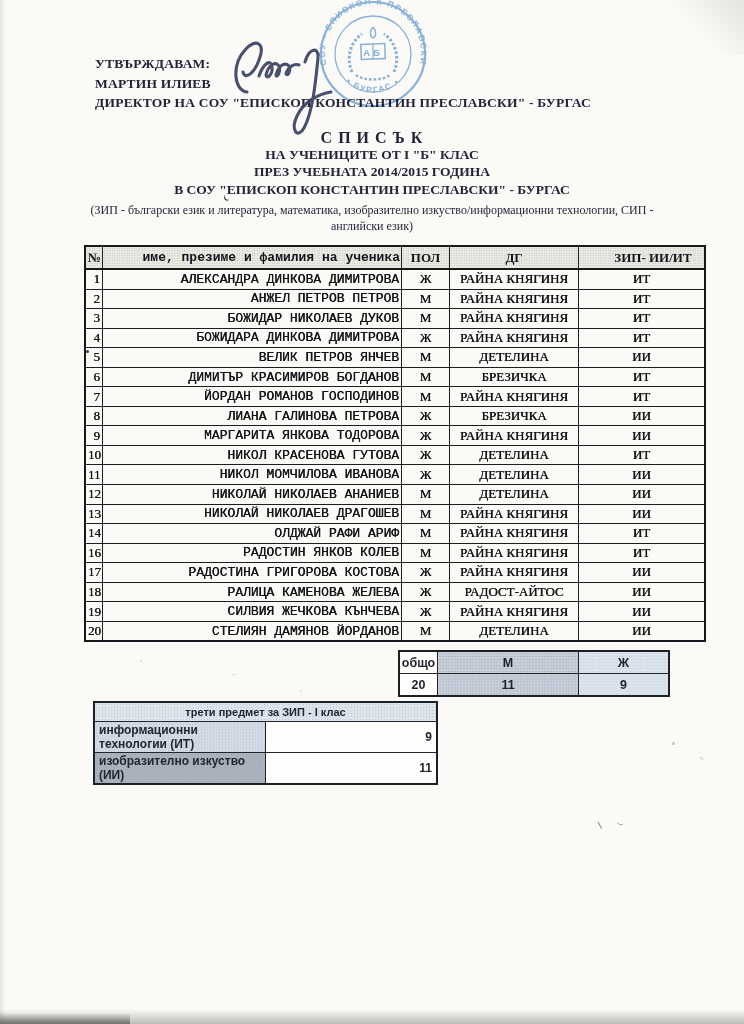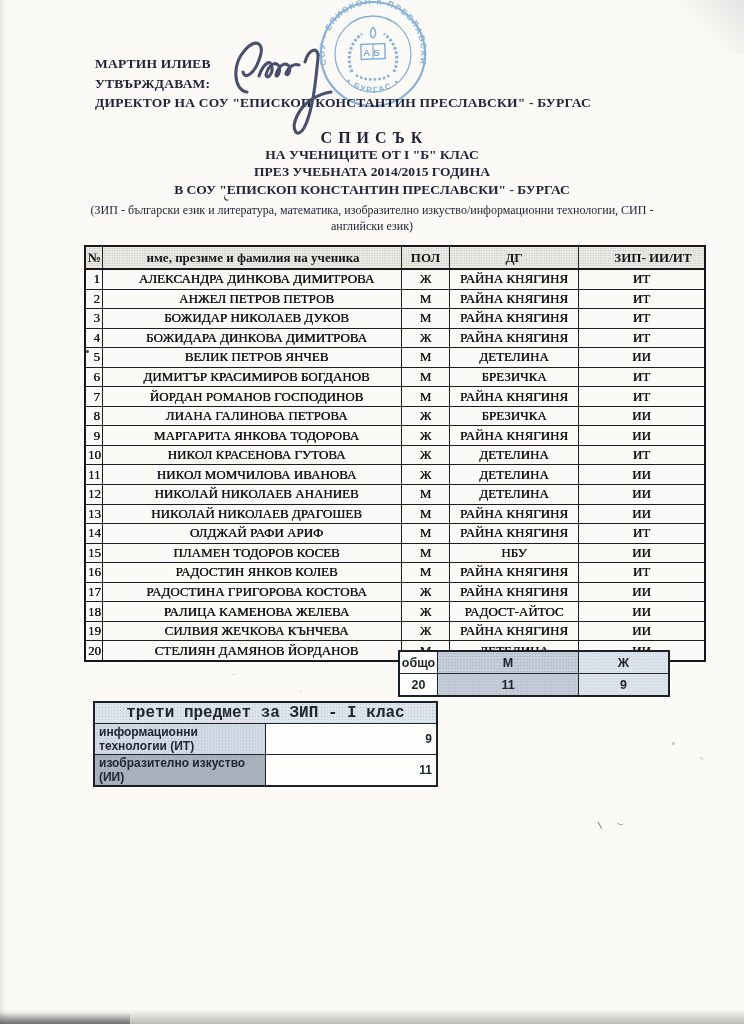--- a/index.html
+++ b/index.html
@@ -36,21 +36,21 @@
     font-size:13px;
   }
   .students th,.students td{border:1.4px solid #1d1d24;overflow:hidden;white-space:nowrap;}
   .students th{
     height:19px;background-color:#e9e9e4;
     background-image:radial-gradient(rgba(110,110,100,.4) .5px,transparent .65px);background-size:2.5px 2.5px;
     font-weight:bold;font-size:13px;color:#15151c;border-bottom:2px solid #17171c;
   }
   .students td{height:18.55px;padding:0 2px;color:#141419;text-shadow:.35px 0 0 currentColor;}
   .c-num{width:14px;text-align:right;padding-right:1px;}
-  .c-name{width:294px;text-align:center;padding-left:3px;}
+  .c-name{width:294px;text-align:right;padding-left:3px;font-family:Liberation Mono, monospace;}
   .c-sex{width:45px;text-align:center;}
   .c-dg{width:126px;text-align:center;}
   .c-zip{width:100px;text-align:center;padding-left:24px;}
   td.c-name{padding-left:11px;}
   
   .summary{
     position:absolute;left:398px;top:650px;width:260px;
     border:2px solid #1b1f26;
     font-family:"Liberation Sans","DejaVu Sans",sans-serif;
     font-size:12.5px;font-weight:bold;color:#1f222c;
@@ -60,23 +60,22 @@
   .s-male{width:138px;background-color:var(--male-bg,#c7ceda);}
   .s-female{width:87px;background-color:var(--female-bg,#dce4ee);}
   
   .ziptable{
     position:absolute;left:93px;top:701px;width:345px;
     border:2px solid #1b1f26;
     font-family:"Liberation Sans","DejaVu Sans",sans-serif;
     font-size:12px;font-weight:bold;color:#222633;
   }
   .ziptable th{
-    border:1.6px solid #20242c;height:16px;text-align:center;font-size:16px;
+    border:1.6px solid #20242c;height:16px;text-align:center;font-size:11px;
     background-color:var(--zip-header-bg,#dde4ec);
-    font-family:Liberation Mono, monospace;
   }
   .ziptable td{border:1.6px solid #20242c;height:19.5px;}
   .z-label{width:305px;text-align:left;padding-left:4px;}
   .z-num{width:40px;text-align:right;padding-right:4px;background:#fdfdfc;}
   .zr0 .z-label{background-color:var(--zip-row1-bg,#d2dbe5);margin-left:36px;}
   .zr1 .z-label{background-color:var(--zip-row2-bg,#a9b2bd);}
   
   .row5-dot{position:absolute;left:86px;top:350px;width:3px;height:3px;border-radius:50%;background:#3c3c40;}
   .cedilla{position:absolute;left:224px;top:195px;width:4px;height:5px;border-left:1.6px solid #2c2c40;border-bottom:1.6px solid #2c2c40;border-bottom-left-radius:4px;transform:rotate(-12deg);}
   .speck{position:absolute;background:transparent;}
@@ -92,22 +91,22 @@
   .edge-bottom-left{position:absolute;left:0;bottom:0;width:130px;height:11px;background:linear-gradient(to bottom,rgba(0,0,0,0),rgba(50,50,48,.55));}
   .edge-left{position:absolute;left:0;top:0;width:6px;height:100%;background:linear-gradient(to right,rgba(130,130,128,.18),rgba(0,0,0,0));}
   .edge-topright{position:absolute;right:0;top:0;width:80px;height:55px;background:linear-gradient(225deg,rgba(140,140,138,.20),rgba(0,0,0,0) 60%);}
 </style>
 </head>
 <body>
 
 <div class="page">
 
   <div class="approval">
+    <div>УТВЪРЖДАВАМ:</div>
     <div>МАРТИН ИЛИЕВ</div>
-    <div>УТВЪРЖДАВАМ:</div>
     <div>ДИРЕКТОР НА СОУ "ЕПИСКОП КОНСТАНТИН ПРЕСЛАВСКИ" - БУРГАС</div>
   </div>
 
   <svg class="sig-svg" viewBox="0 0 130 118">
     <g fill="none" stroke="#3a4163" stroke-width="3.1" stroke-linecap="round" opacity="0.92">
       <path d="M22,72 C8,70 7,44 20,30 C30,18 41,22 34,40 C30,52 20,61 18,52"></path>
       <path d="M34,56 C38,44 46,38 47,47 C48,54 42,60 41,55 C43,46 50,40 54,46 C56,51 52,59 51,55 C53,47 59,41 64,46 C66,50 63,57 61,54 C63,47 69,43 74,45"></path>
       <path d="M80,42 C84,28 94,26 93,38 C91,58 88,92 79,108 C73,119 65,111 72,96 C79,81 94,74 106,72"></path>
     </g>
   </svg>
@@ -264,27 +263,20 @@
     </tr>
 
     <tr>
       <td class="c-num">14</td>
       <td class="c-name">ОЛДЖАЙ РАФИ АРИФ</td>
       <td class="c-sex">М</td>
       <td class="c-dg">РАЙНА КНЯГИНЯ</td>
       <td class="c-zip">ИТ</td>
     </tr>
 
-    <tr>
-      <td class="c-num">15</td>
-      <td class="c-name">ПЛАМЕН ТОДОРОВ КОСЕВ</td>
-      <td class="c-sex">М</td>
-      <td class="c-dg">НБУ</td>
-      <td class="c-zip">ИИ</td>
-    </tr>
 
     <tr>
       <td class="c-num">16</td>
       <td class="c-name">РАДОСТИН ЯНКОВ КОЛЕВ</td>
       <td class="c-sex">М</td>
       <td class="c-dg">РАЙНА КНЯГИНЯ</td>
       <td class="c-zip">ИТ</td>
     </tr>
 
     <tr>

